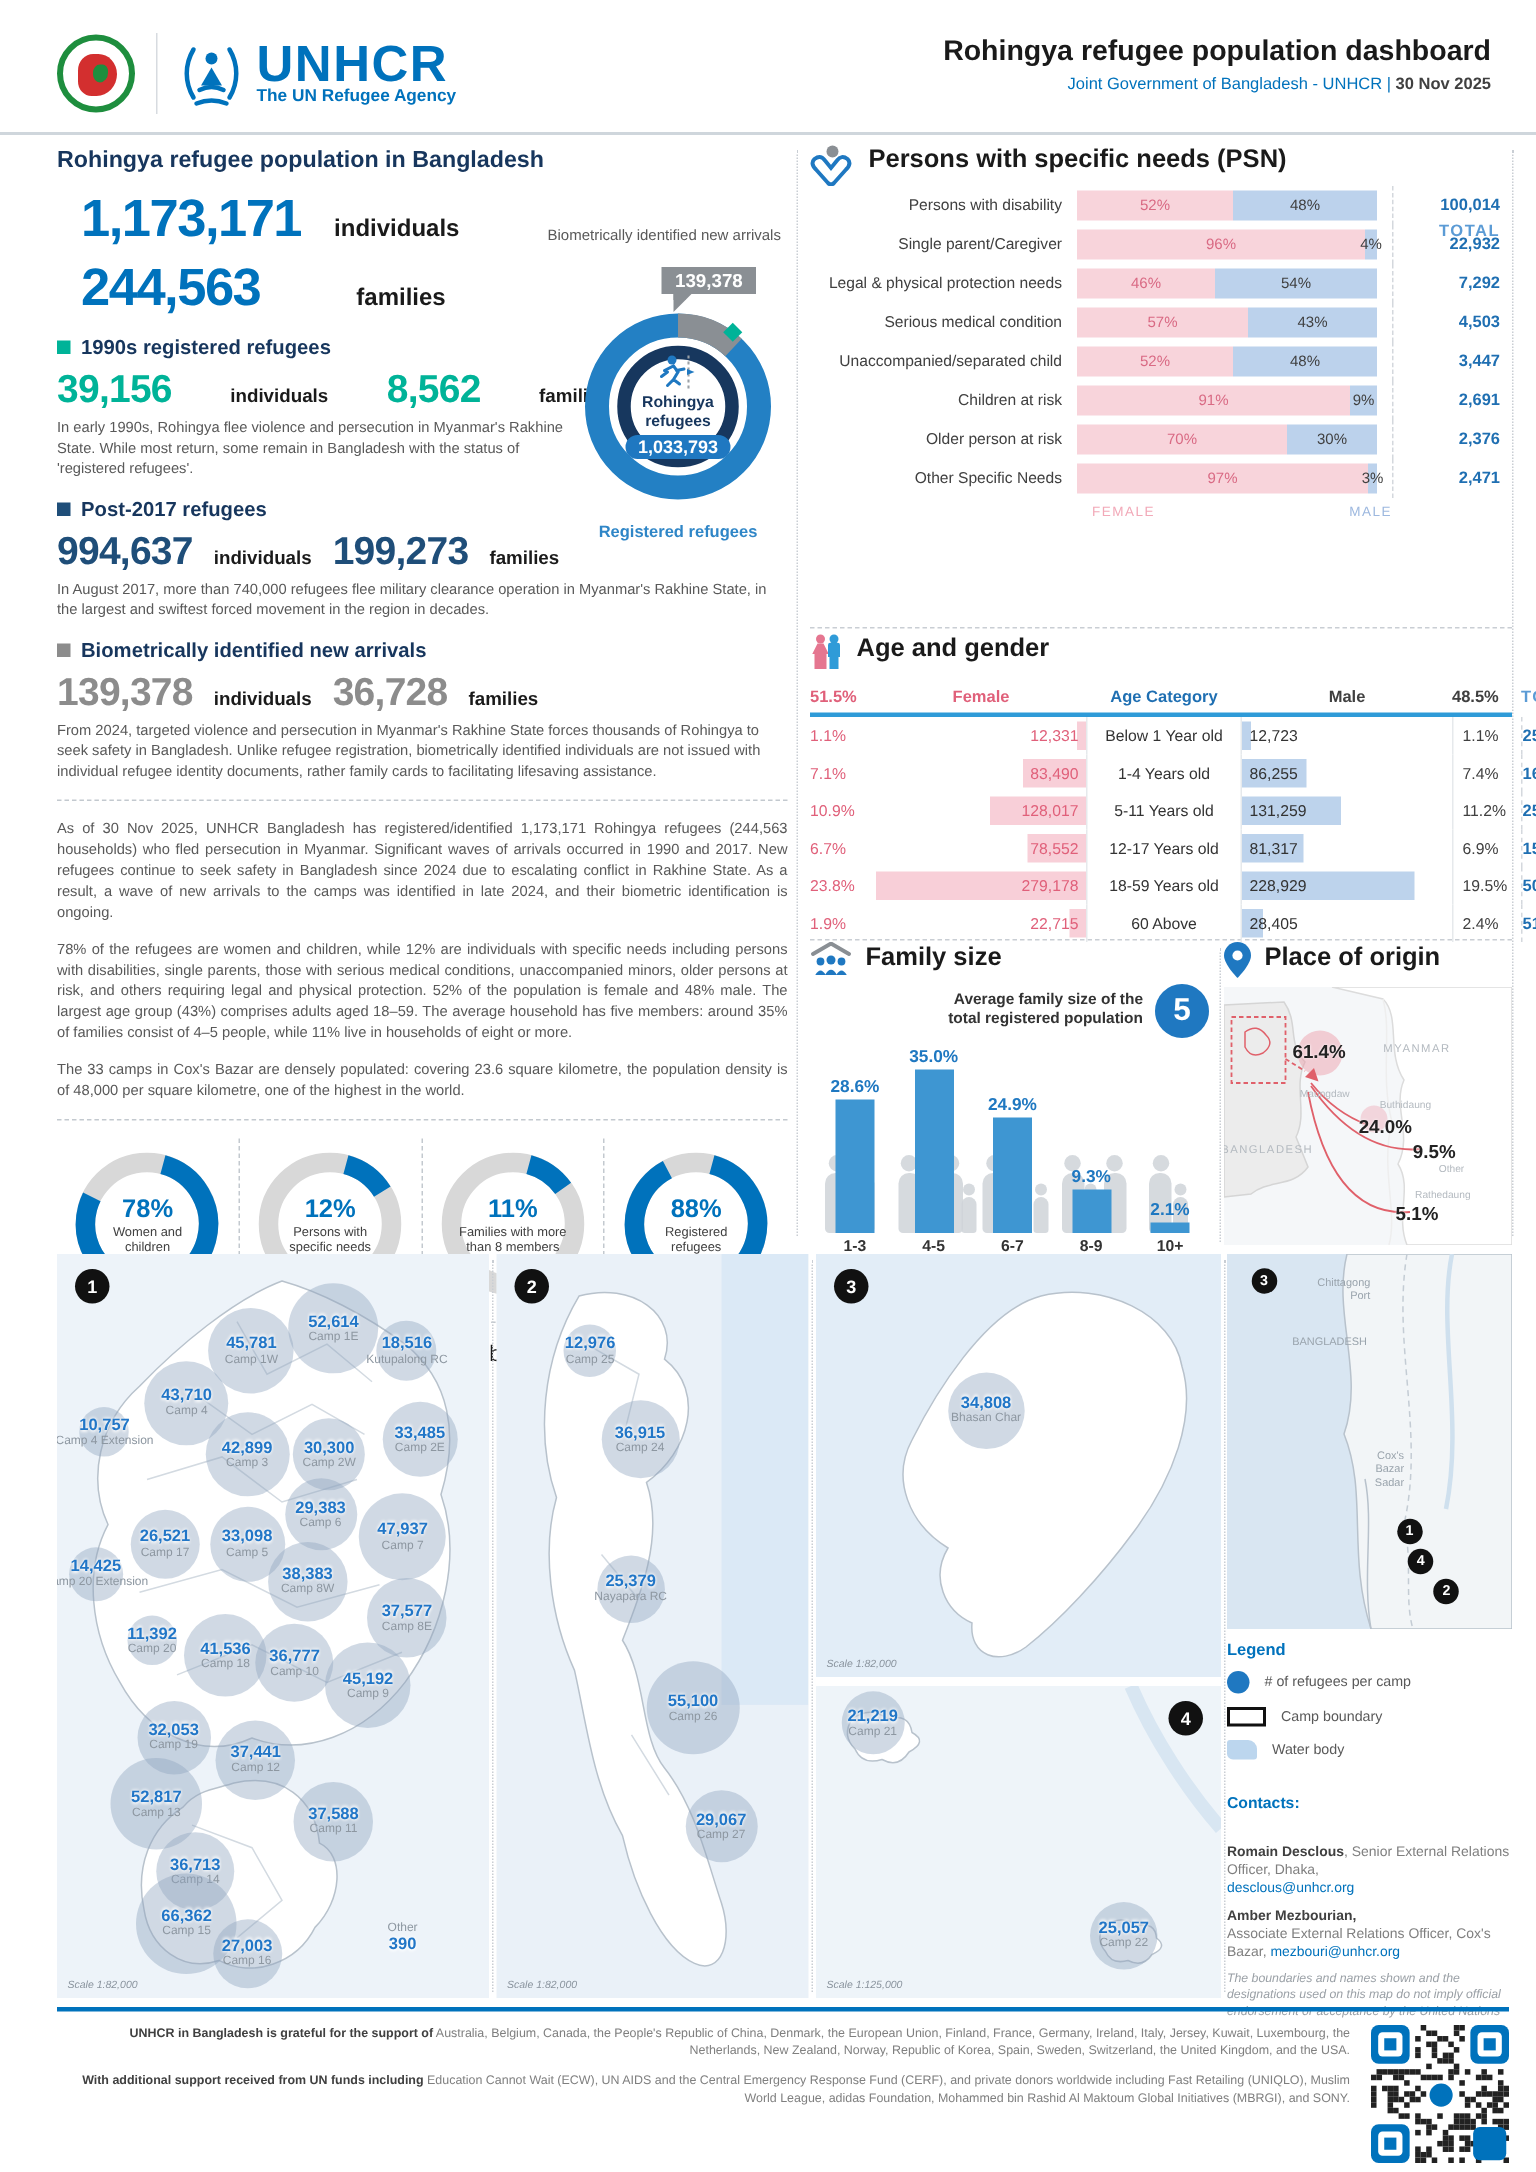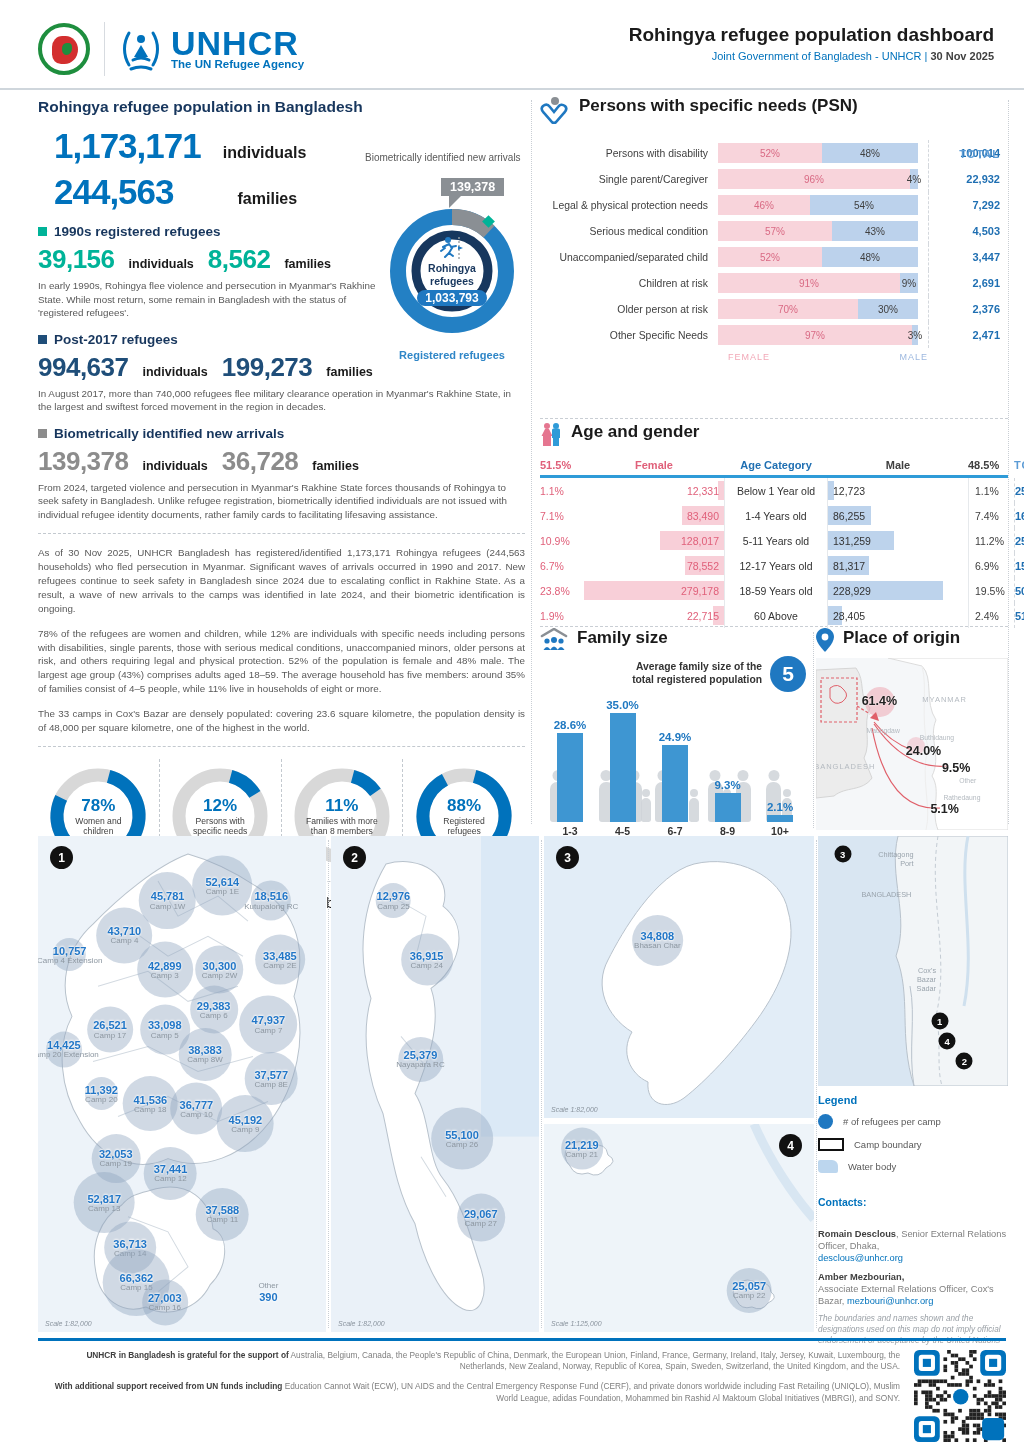--- a/index.html
+++ b/index.html
@@ -29,21 +29,21 @@
   .hero{position:relative;padding-left:16px}
   .hero-row{display:flex;align-items:baseline;gap:22px;margin-bottom:6px}
   .hero-val{font-size:35px;font-weight:bold;color:#0072BC;letter-spacing:-1px}
   .hero-unit{font-size:16px;font-weight:bold;color:#1a1a1a}
 
   .group{margin-top:12px}
   .g-title{display:flex;align-items:center;gap:7px;margin-bottom:5px}
   .g-bullet{width:9px;height:9px;flex:0 0 9px}
   .g-label{font-size:13.5px;font-weight:bold;color:#17365D}
   .g-nums{display:flex;align-items:baseline;gap:14px}
-  .g-nums.spread{width:368px;}
+  .g-nums.spread{width:368px;justify-content:space-between}
   .g-val{font-size:26px;font-weight:bold;letter-spacing:-0.5px}
   .g-unit{font-size:12.5px;font-weight:bold;color:#1a1a1a}
   .g-text{font-size:9.8px;color:#595959;line-height:1.38;margin-top:4px}
   .g-text.narrow{width:344px}
 
   .dash-h{border:none;border-top:1px dashed #c3c9cf;margin:12px 0}
   .para{font-size:9.8px;color:#595959;line-height:1.42;margin-bottom:11px;text-align:justify}
 
   
   .donut-wrap{position:absolute;right:-4px;top:56px;width:152px;z-index:5}
@@ -76,21 +76,21 @@
   .panel{position:absolute}
   #psn-panel{left:540px;top:96px;width:468px;height:318px}
   #age-panel{left:540px;top:422px;width:468px;height:200px}
   #family-panel{left:540px;top:628px;width:270px;height:208px}
   #place-panel{left:816px;top:628px;width:192px;height:208px}
   .sec-title-row{display:flex;gap:9px}
   .sec-title{font-size:17px;font-weight:bold;color:#1a1a1a}
 
   .psn-note{font-size:8.6px;color:#7f7f7f;width:310px;line-height:1.3;margin:6px 0 2px 40px}
   .psn-total-h{position:absolute;right:8px;top:52px;font-size:11px;font-weight:bold;color:#5B9BD5;letter-spacing:1px}
-  #psn-rows{margin-top:16px}
+  #psn-rows{}
   .psn-row{display:flex;align-items:center;height:26px}
   .psn-lbl{width:178px;text-align:right;font-size:10.4px;color:#404040;padding-right:10px}
   .psn-bar{width:200px;height:20px;display:flex}
   .psn-f{background:#F8D4DB;color:#D96A84;font-size:10px;display:flex;align-items:center;justify-content:center;overflow:visible;white-space:nowrap}
   .psn-m{background:#BCD2EC;color:#404040;font-size:10px;display:flex;align-items:center;justify-content:center;overflow:visible;white-space:nowrap}
   .psn-tot{flex:1;text-align:right;font-size:11px;font-weight:bold;color:#1F6FB2;border-left:1px dashed #d4d8dd;align-self:stretch;display:flex;align-items:center;justify-content:flex-end;padding-right:8px;margin-left:10px}
   .psn-axis{display:flex;width:200px;margin-left:188px;justify-content:space-between;margin-top:4px}
   .psn-axis .fl{font-size:9px;color:#F2A9B8;letter-spacing:1px}
   .psn-axis .ml{font-size:9px;color:#9DB8DF;letter-spacing:1px}
 
@@ -800,21 +800,21 @@
       <div class="bubble" style="left: 23%; top: 74%;">
         <div class="dot" style="width: 61px; height: 61px;"></div>
         <div class="val">52,817</div>
         <div class="nm">Camp 13</div>
       </div>
       <div class="bubble" style="left: 32%; top: 83%;">
         <div class="dot" style="width: 52px; height: 52px;"></div>
         <div class="val">36,713</div>
         <div class="nm">Camp 14</div>
       </div>
-      <div class="bubble" style="left: 30%; top: 90%; margin-left: 12px;">
+      <div class="bubble" style="left: 30%; top: 90%;">
         <div class="dot" style="width: 67px; height: 67px;"></div>
         <div class="val">66,362</div>
         <div class="nm">Camp 15</div>
       </div>
       <div class="bubble" style="left: 44%; top: 94%;">
         <div class="dot" style="width: 46px; height: 46px;"></div>
         <div class="val">27,003</div>
         <div class="nm">Camp 16</div>
       </div>
       <div class="bubble" style="left: 80%; top: 92%;">

